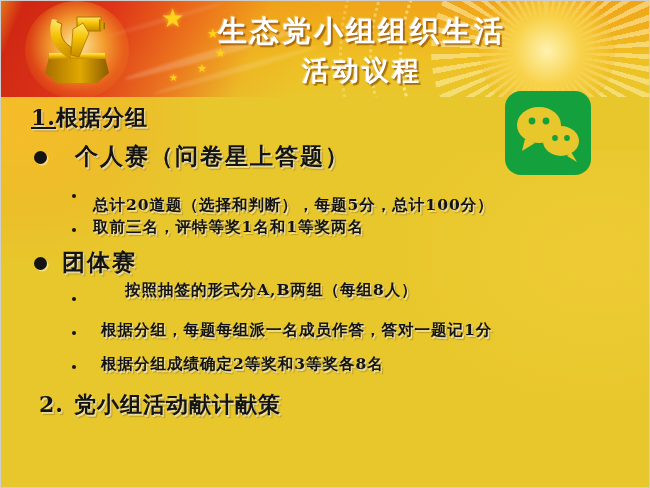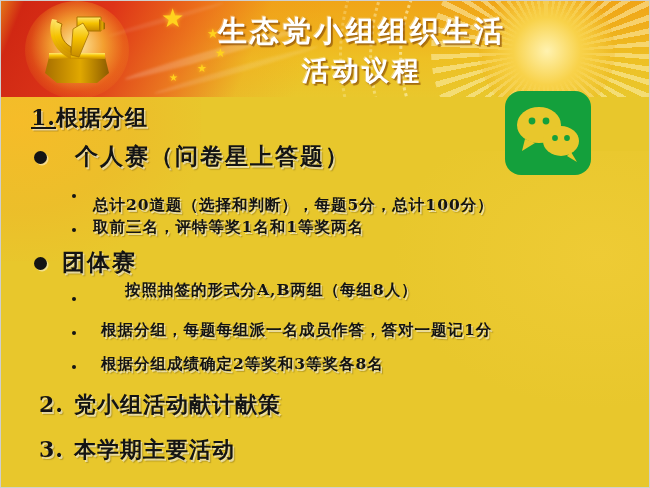--- a/index.html
+++ b/index.html
@@ -334,18 +334,15 @@
     <div class="bullet-small" style="left:71px; top:234px;"></div>
     <div class="line lvl3" style="left:100px; top:223px;">根据分组，每题每组派一名成员作答，答对一题记1分</div>
 
     <div class="bullet-small" style="left:71px; top:268px;"></div>
     <div class="line lvl3" style="left:100px; top:257px;">根据分组成绩确定2等奖和3等奖各8名</div>
 
     <div class="line lvl1" style="left:38px; top:293px;">
       <span>2.</span><span style="display:inline-block;width:10px;"></span><span>党小组活动献计献策</span>
     </div>
 
-    <div class="line lvl1" style="left:38px; top:338px;">
-      <span>3.</span><span style="display:inline-block;width:10px;"></span><span>本学期主要活动</span>
-    </div>
 
   </div>
 </div>
 
 </body></html>

